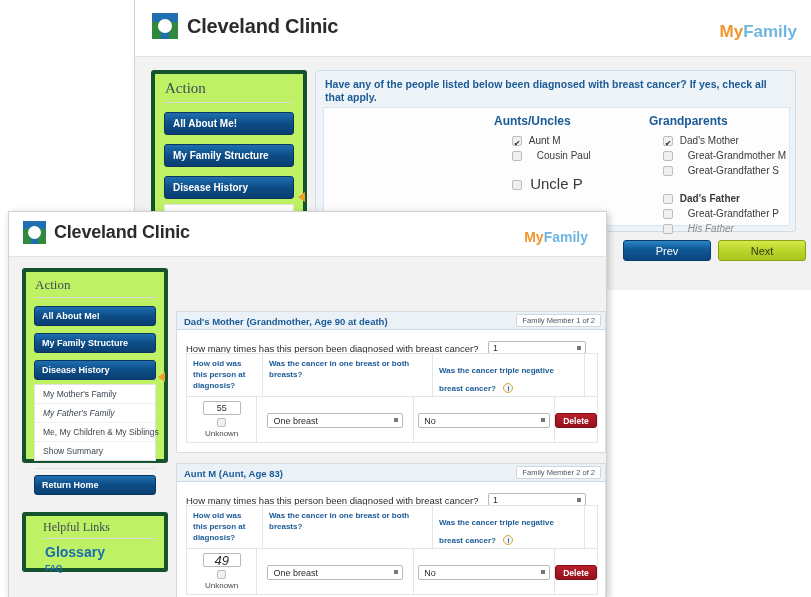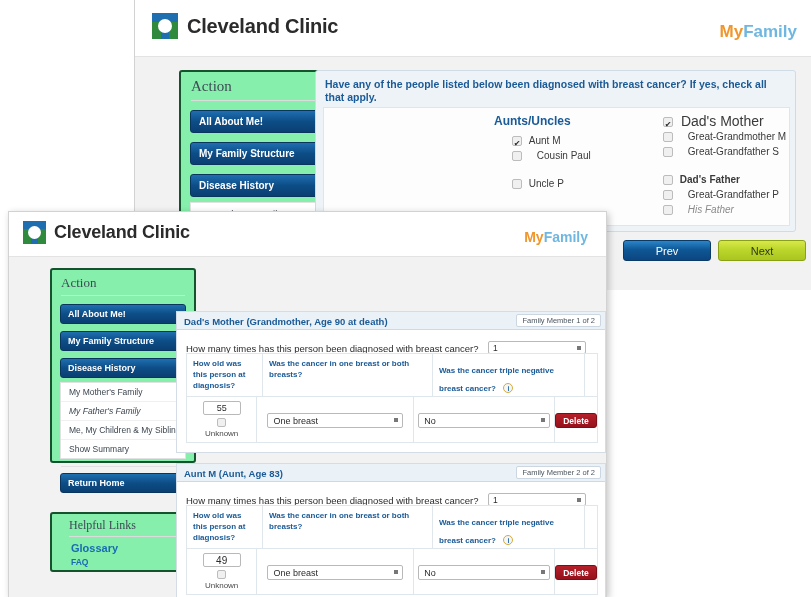--- a/index.html
+++ b/index.html
@@ -33,24 +33,23 @@
     position:absolute; background:#ffffff; border-radius:50%;
   }
   .cc-word { font-weight:bold; color:#2b2b2b; letter-spacing:-0.2px; white-space:nowrap; }
 
   .myfam { font-weight:bold; white-space:nowrap; }
   .myfam .my { color:#f0962c; }
   .myfam .fam { color:#6fb7e0; }
 
   
   .panel {
-    background:#86efac;
-    border:2px solid #14532d;
+    background:#bef264;
+    border:4px solid #14532d;
     border-radius:3px;
-    margin-left:28px;
   }
   .panel-title {
     font-family:"Liberation Serif", serif;
     color:#3f4a55;
     border-bottom:1px solid #dcdcdc;
   }
   .nav-btn {
     display:block;
     background:linear-gradient(to bottom,#1f6fb0 0%, #0d4d86 50%, #0a3f72 100%);
     border:1px solid #0a355f;
@@ -260,28 +259,29 @@
             <div class="colhead" style="font-size:12px; margin-bottom:5px;">Aunts/Uncles</div>
             <div class="cbrow" style="font-size:10px; margin-left:18px; line-height:15px;">
               <span class="cb on" style="width:10px;height:10px;font-size:8px;"></span>
               <span class="lbl" style="margin-left:4px;">Aunt M</span>
             </div>
             <div class="cbrow" style="font-size:10px; margin-left:18px; line-height:15px;">
               <span class="cb" style="width:10px;height:10px;font-size:8px;"></span>
               <span class="lbl" style="margin-left:12px;">Cousin Paul</span>
             </div>
             <div style="height:13px;"></div>
-            <div class="cbrow" style="font-size:10px; margin-left:18px; line-height:15px;">
+            <div class="cbrow" style="font-size:15px; margin-left:18px; line-height:15px;">
               <span class="cb" style="width:10px;height:10px;font-size:8px;"></span>
               <span class="lbl" style="margin-left:4px;">Uncle P</span>
             </div>
           </div>
 
           <div style="position:absolute; left:325px; top:6px; width:140px;">
-            <div class="cbrow" style="font-size:14px; margin-left:14px; line-height:15px;">
+            <div class="colhead" style="font-size:12px; margin-bottom:5px;">Grandparents</div>
+            <div class="cbrow" style="font-size:10px; margin-left:14px; line-height:15px;">
               <span class="cb on" style="width:10px;height:10px;font-size:8px;"></span>
               <span class="lbl" style="margin-left:4px;">Dad's Mother</span>
             </div>
             <div class="cbrow" style="font-size:10px; margin-left:14px; line-height:15px;">
               <span class="cb" style="width:10px;height:10px;font-size:8px;"></span>
               <span class="lbl" style="margin-left:12px;">Great-Grandmother M</span>
             </div>
             <div class="cbrow" style="font-size:10px; margin-left:14px; line-height:15px;">
               <span class="cb" style="width:10px;height:10px;font-size:8px;"></span>
               <span class="lbl" style="margin-left:12px;">Great-Grandfather S</span>
@@ -367,21 +367,21 @@
 
         <div style="border-top:1px solid #e0e0e0; margin:7px 9px 0 9px;"></div>
 
         <div class="nav-btn" style="margin:6px 8px 0 8px; padding:4px 7px; font-size:9px;">
           <span>Return Home</span>
         </div>
       </div>
 
       <div class="panel" style="position:absolute; left:13px; top:255px; width:146px; height:60px;padding-left:8px;">
         <div class="panel-title" style="font-size:12px; margin:4px 9px 0 9px; padding-bottom:3px;">Helpful Links</div>
-        <a class="hl-link" style="font-size:11px; margin:5px 0 0 11px; text-decoration:none;">
+        <a class="hl-link" style="font-size:14px; margin:5px 0 0 11px; text-decoration:none;">
           <span>Glossary</span>
         </a>
         <a class="hl-link" style="font-size:8.5px; margin:3px 0 0 11px; text-decoration:none;">
           <span>FAQ</span>
         </a>
       </div>
 
       <div class="card" style="position:absolute; left:167px; top:54px; width:430px; height:142px;">
         <div class="card-head" style="height:18px;">
           <div class="card-title" style="font-size:9.5px; padding:4px 0 0 7px;">Dad's Mother (Grandmother, Age 90 at death)</div>
@@ -462,21 +462,21 @@
               <span class="colhead" style="font-size:8px; white-space:normal; line-height:1.35; display:block;">Was the cancer in one breast or both breasts?</span>
             </div>
             <div class="th" style="width:152px; padding:5px 6px;">
               <span class="colhead" style="font-size:8px; white-space:normal; line-height:1.35; display:inline;">Was the cancer triple negative breast cancer?</span>
               <i class="info-i" style="width:10px;height:10px;line-height:9px;font-size:7px;margin-left:3px;">i</i>
             </div>
             <div class="th" style="flex:1; border-right:none;"></div>
           </div>
           <div style="display:flex; height:46px; align-items:center;">
             <div class="td" style="width:76px; height:100%; padding-top:4px;">
-              <input class="num-in" style="width: 38px; height: 14px; font-size: 10px; display: block; margin: 0px auto;" value="49">
+              <input class="num-in" style="width: 38px; height: 14px; font-size: 13px; display: block; margin: 0px auto; font-style: italic;" value="49">
               <span class="cb" style="width:9px;height:9px; display:block; margin:3px auto 0 auto;"></span>
               <div class="unk" style="font-size:8px; margin-top:2px;">Unknown</div>
             </div>
             <div class="td" style="width:170px; height:100%; display:flex; align-items:center; justify-content:center;">
               <span class="sel" style="display:inline-block; width:136px; height:15px;">
                 <span class="val" style="font-size:9px; padding:2px 0 0 5px;">One breast</span>
                 <span class="caret"></span>
               </span>
             </div>
             <div class="td" style="width:152px; height:100%; display:flex; align-items:center; justify-content:center;">

